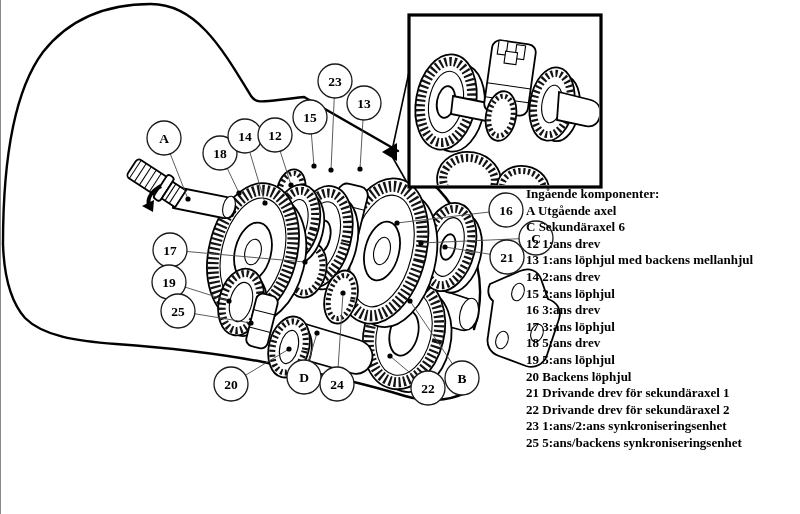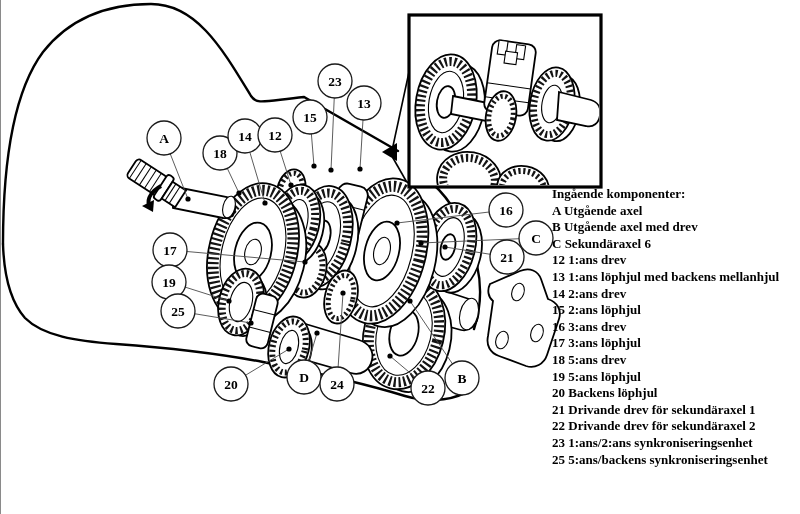--- a/index.html
+++ b/index.html
@@ -9,21 +9,21 @@
     font-family:"Liberation Serif","DejaVu Serif",serif;
   }
   #art{position:absolute;left:0;top:0;}
   .gfill{fill:#ffffff;stroke:#000000;stroke-width:1.8;}
   .thin{stroke-width:1.1;}
   .teeth{fill:none;stroke:#000000;stroke-dasharray:2.2 2.6;opacity:.92;}
   .outline{fill:none;stroke:#000000;stroke-width:2.4;stroke-linecap:round;}
   .mid{fill:none;stroke:#000000;stroke-width:1.6;stroke-linecap:round;}
   .hatch{stroke:#000000;stroke-width:1;}
   #legend{
-    position:absolute;left:551px;top:186px;width:248px;
+    position:absolute;left:525px;top:186px;width:248px;
     font-weight:bold;font-size:13px;line-height:16.6px;color:#000;
     white-space:nowrap;
   }
   .legend-row{height:16.6px;overflow:visible;}
   #callout-layer{position:absolute;left:0;top:0;}
   .co-circle{fill:#ffffff;stroke:#1a1a1a;stroke-width:1.3;}
   .co-text{font-family:"Liberation Serif","DejaVu Serif",serif;font-weight:bold;font-size:13.5px;fill:#000;text-anchor:middle;}
 </style>
 </head>
 <body>
@@ -340,21 +340,20 @@
         <circle cx="409" cy="301" r="2.6" fill="#000000"></circle>
         <circle cx="461" cy="378" r="17" class="co-circle"></circle>
         <text x="461" y="382.6" class="co-text">B</text>
       </g>
     </svg>
 
   <div id="legend">
     <div class="legend-row">Ingående komponenter:</div>
     <div id="legend-items">
         <div class="legend-row">A Utgående axel</div>
-        <div class="legend-row">B Utgående axel med drev</div>
         <div class="legend-row">C Sekundäraxel 6</div>
         <div class="legend-row">12 1:ans drev</div>
         <div class="legend-row">13 1:ans löphjul med backens mellanhjul</div>
         <div class="legend-row">14 2:ans drev</div>
         <div class="legend-row">15 2:ans löphjul</div>
         <div class="legend-row">16 3:ans drev</div>
         <div class="legend-row">17 3:ans löphjul</div>
         <div class="legend-row">18 5:ans drev</div>
         <div class="legend-row">19 5:ans löphjul</div>
         <div class="legend-row">20 Backens löphjul</div>

